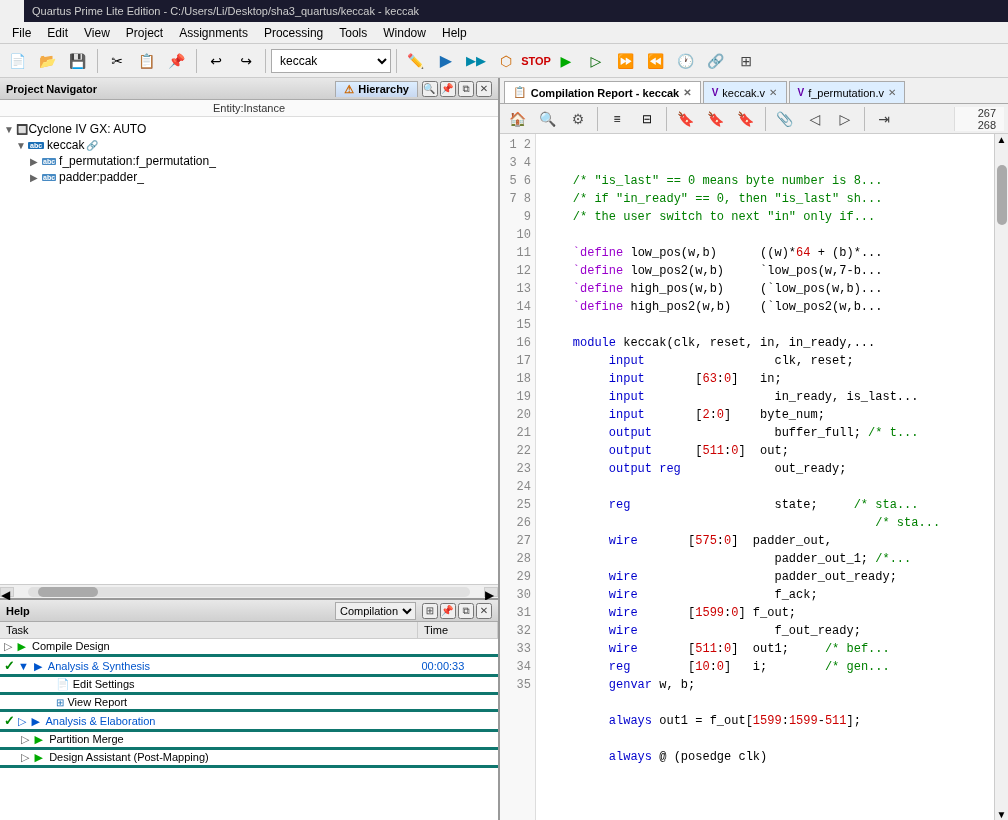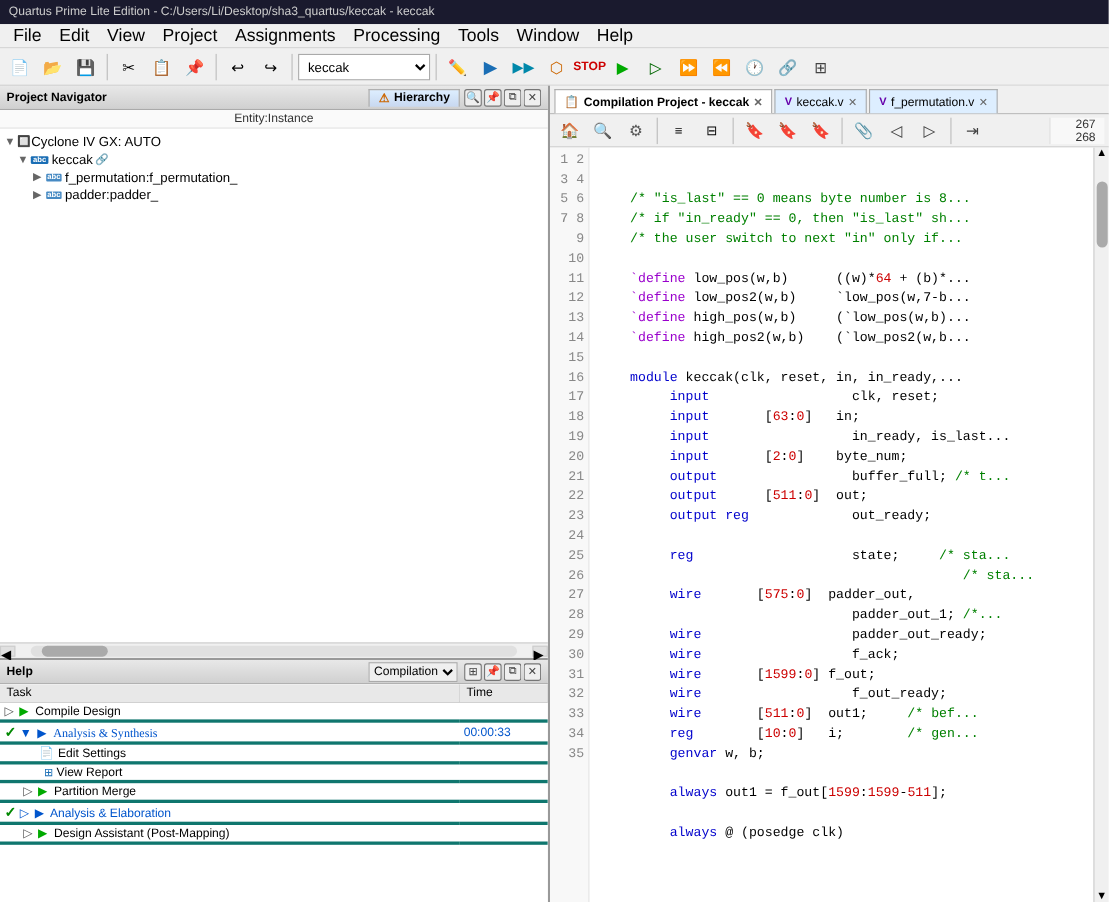--- a/index.html
+++ b/index.html
@@ -7,35 +7,36 @@
 
     
     #titlebar {
       background: #1a1a2e;
       color: #ccc;
       font-size: 11px;
       padding: 3px 8px;
       display: flex;
       align-items: center;
       height: 22px;
+      margin-left: 24px;
     }
 
     
     #menubar {
       background: #f0f0f0;
       border-bottom: 1px solid #ccc;
       display: flex;
       align-items: center;
       height: 22px;
       padding: 0 4px;
     }
     #menubar span {
       padding: 2px 8px;
       cursor: pointer;
-      font-size: 16px;
+      font-size: 12px;
     }
 
     
     #toolbar {
       background: #f0f0f0;
       border-bottom: 1px solid #ccc;
       display: flex;
       align-items: center;
       height: 34px;
       padding: 2px 4px;
@@ -485,78 +486,78 @@
                 <span style="color:#00aa00;margin-right:3px;">▶</span>
                 <span>Compile Design</span>
               </td>
               <td></td>
             </tr>
             <tr class="task-row">
               <td style="padding-left:4px;">
                 <span class="status-check">✓</span>
                 <span style="color:#0055cc;margin-right:2px;">▼</span>
                 <span style="color:#0055cc;margin-right:3px;">▶</span>
-                <span style="color:#0055cc;font-family:Liberation Serif, serif;">Analysis &amp; Synthesis</span>
+                <span style="color:#0055cc;">Analysis &amp; Synthesis</span>
               </td>
               <td class="task-time">00:00:33</td>
             </tr>
             <tr class="task-row">
-              <td style="padding-left:36px;">
+              <td style="padding-left:56px;">
                 <span class="doc-icon">📄</span>
                 <span>Edit Settings</span>
               </td>
               <td></td>
             </tr>
             <tr class="task-row">
-              <td style="padding-left:40px;">
+              <td style="padding-left:56px;">
                 <span class="table-icon">⊞</span>
                 <span>View Report</span>
+              </td>
+              <td></td>
+            </tr>
+            <tr class="task-row">
+              <td style="padding-left:4px;">
+                <span class="status-check">✓</span>
+                <span style="color:#0055cc;margin-right:2px;">▷</span>
+                <span style="color:#0055cc;margin-right:3px;">▶</span>
+                <span style="color:#0055cc;">Analysis &amp; Elaboration</span>
               </td>
               <td></td>
             </tr>
             <tr class="task-row">
               <td style="padding-left:4px;">
                 <span style="width:14px;display:inline-block;"></span>
                 <span style="color:#555;margin-right:2px;">▷</span>
                 <span style="color:#00aa00;margin-right:3px;">▶</span>
                 <span>Partition Merge</span>
               </td>
               <td></td>
             </tr>
             <tr class="task-row">
               <td style="padding-left:4px;">
-                <span class="status-check">✓</span>
-                <span style="color:#0055cc;margin-right:2px;">▷</span>
-                <span style="color:#0055cc;margin-right:3px;">▶</span>
-                <span style="color:#0055cc;">Analysis &amp; Elaboration</span>
-              </td>
-              <td></td>
-            </tr>
-            <tr class="task-row">
-              <td style="padding-left:4px;">
                 <span style="width:14px;display:inline-block;"></span>
                 <span style="color:#555;margin-right:2px;">▷</span>
                 <span style="color:#00aa00;margin-right:3px;">▶</span>
                 <span>Design Assistant (Post-Mapping)</span>
               </td>
               <td></td>
             </tr>
           </tbody>
         </table>
       </div>
     </div>
 
   </div>
 
   <div id="right-panel">
 
     <div class="editor-tabs">
       <div class="editor-tab active">
         <span style="color:#1a6eb5;">📋</span>
-        <span>Compilation Project - keccak</span>
+        <span>Compilation Report - keccak</span>
         <span class="tab-close">✕</span>
       </div>
       <div class="editor-tab">
         <span style="color:#6600aa;font-weight:bold;font-size:10px;">V</span>
         <span>keccak.v</span>
         <span class="tab-close">✕</span>
       </div>
       <div class="editor-tab">
         <span style="color:#6600aa;font-weight:bold;font-size:10px;">V</span>
         <span>f_permutation.v</span>

